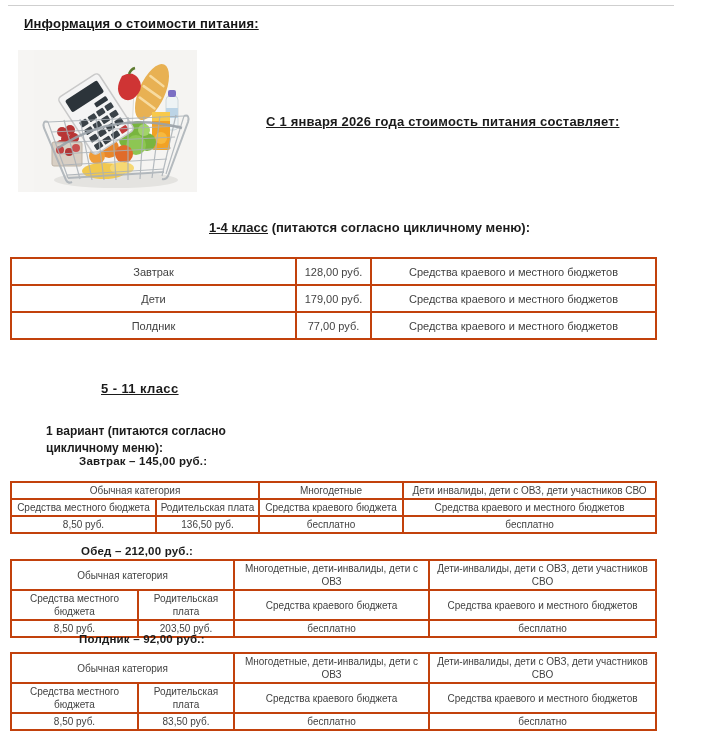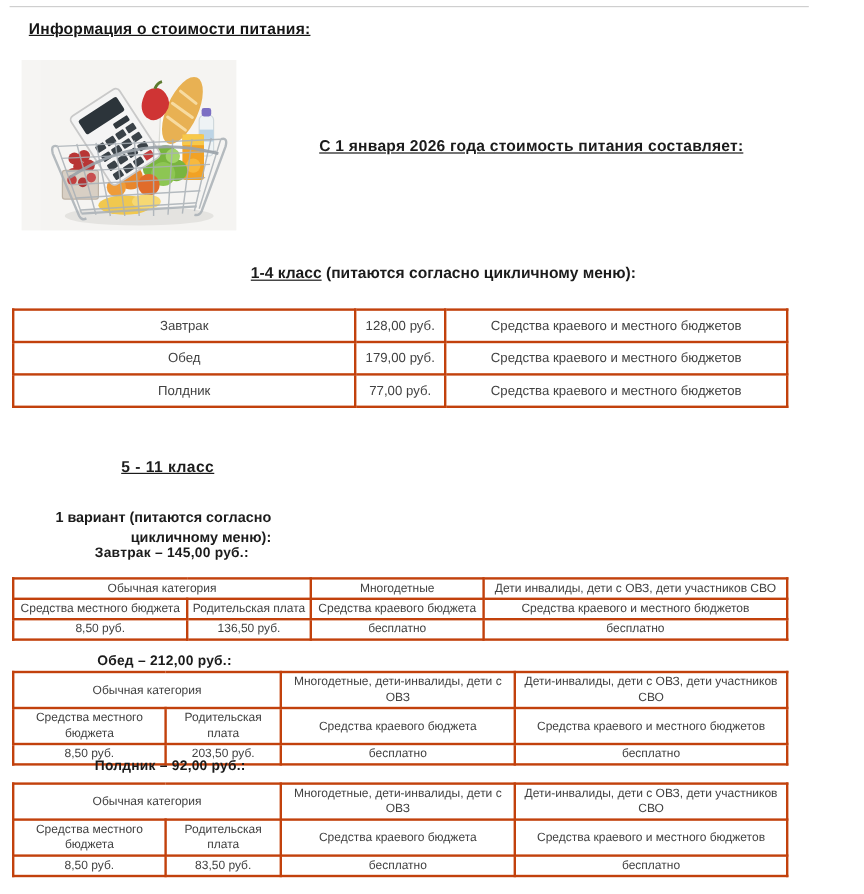--- a/index.html
+++ b/index.html
@@ -22,21 +22,21 @@
     left:250px;top:114px;font-size:13px;font-weight:bold;color:#1b1b1b;
     text-decoration:underline;letter-spacing:.2px;
   }
   .sec1-heading{left:193px;top:220px;font-size:13px;font-weight:bold;color:#1b1b1b;}
   .sec1-heading .u{text-decoration:underline;}
   .sec2-heading{
     left:85px;top:381px;font-size:13px;font-weight:bold;color:#1b1b1b;
     text-decoration:underline;letter-spacing:.4px;text-align:center;
   }
   .variant{
-    left:30px;top:423px;width:180px;text-align:right;
+    left:30px;top:423px;width:180px;text-align:left;
     font-size:12px;font-weight:bold;color:#1b1b1b;line-height:17px;
   }
   .meal-heading{font-size:11.5px;font-weight:bold;color:#1b1b1b;letter-spacing:.2px;}
   .m1{left:63px;top:455px;}
   .m2{left:65px;top:545px;}
   .m3{left:63px;top:633px;}
 
   table{border-collapse:collapse;table-layout:fixed;position:absolute;left:10px;width:645px;}
   td{
     border:2px solid #c2410c;text-align:center;vertical-align:middle;
@@ -156,21 +156,21 @@
       <col style="width:75px">
       <col style="width:285px">
     </colgroup>
   <tbody>
     <tr>
       <td>Завтрак</td>
       <td>128,00 руб.</td>
       <td>Средства краевого и местного бюджетов</td>
     </tr>
     <tr>
-      <td>Обед</td>
+      <td>Дети</td>
       <td>179,00 руб.</td>
       <td>Средства краевого и местного бюджетов</td>
     </tr>
     <tr>
       <td>Полдник</td>
       <td>77,00 руб.</td>
       <td>Средства краевого и местного бюджетов</td>
     </tr>
   </tbody>
 </table>

